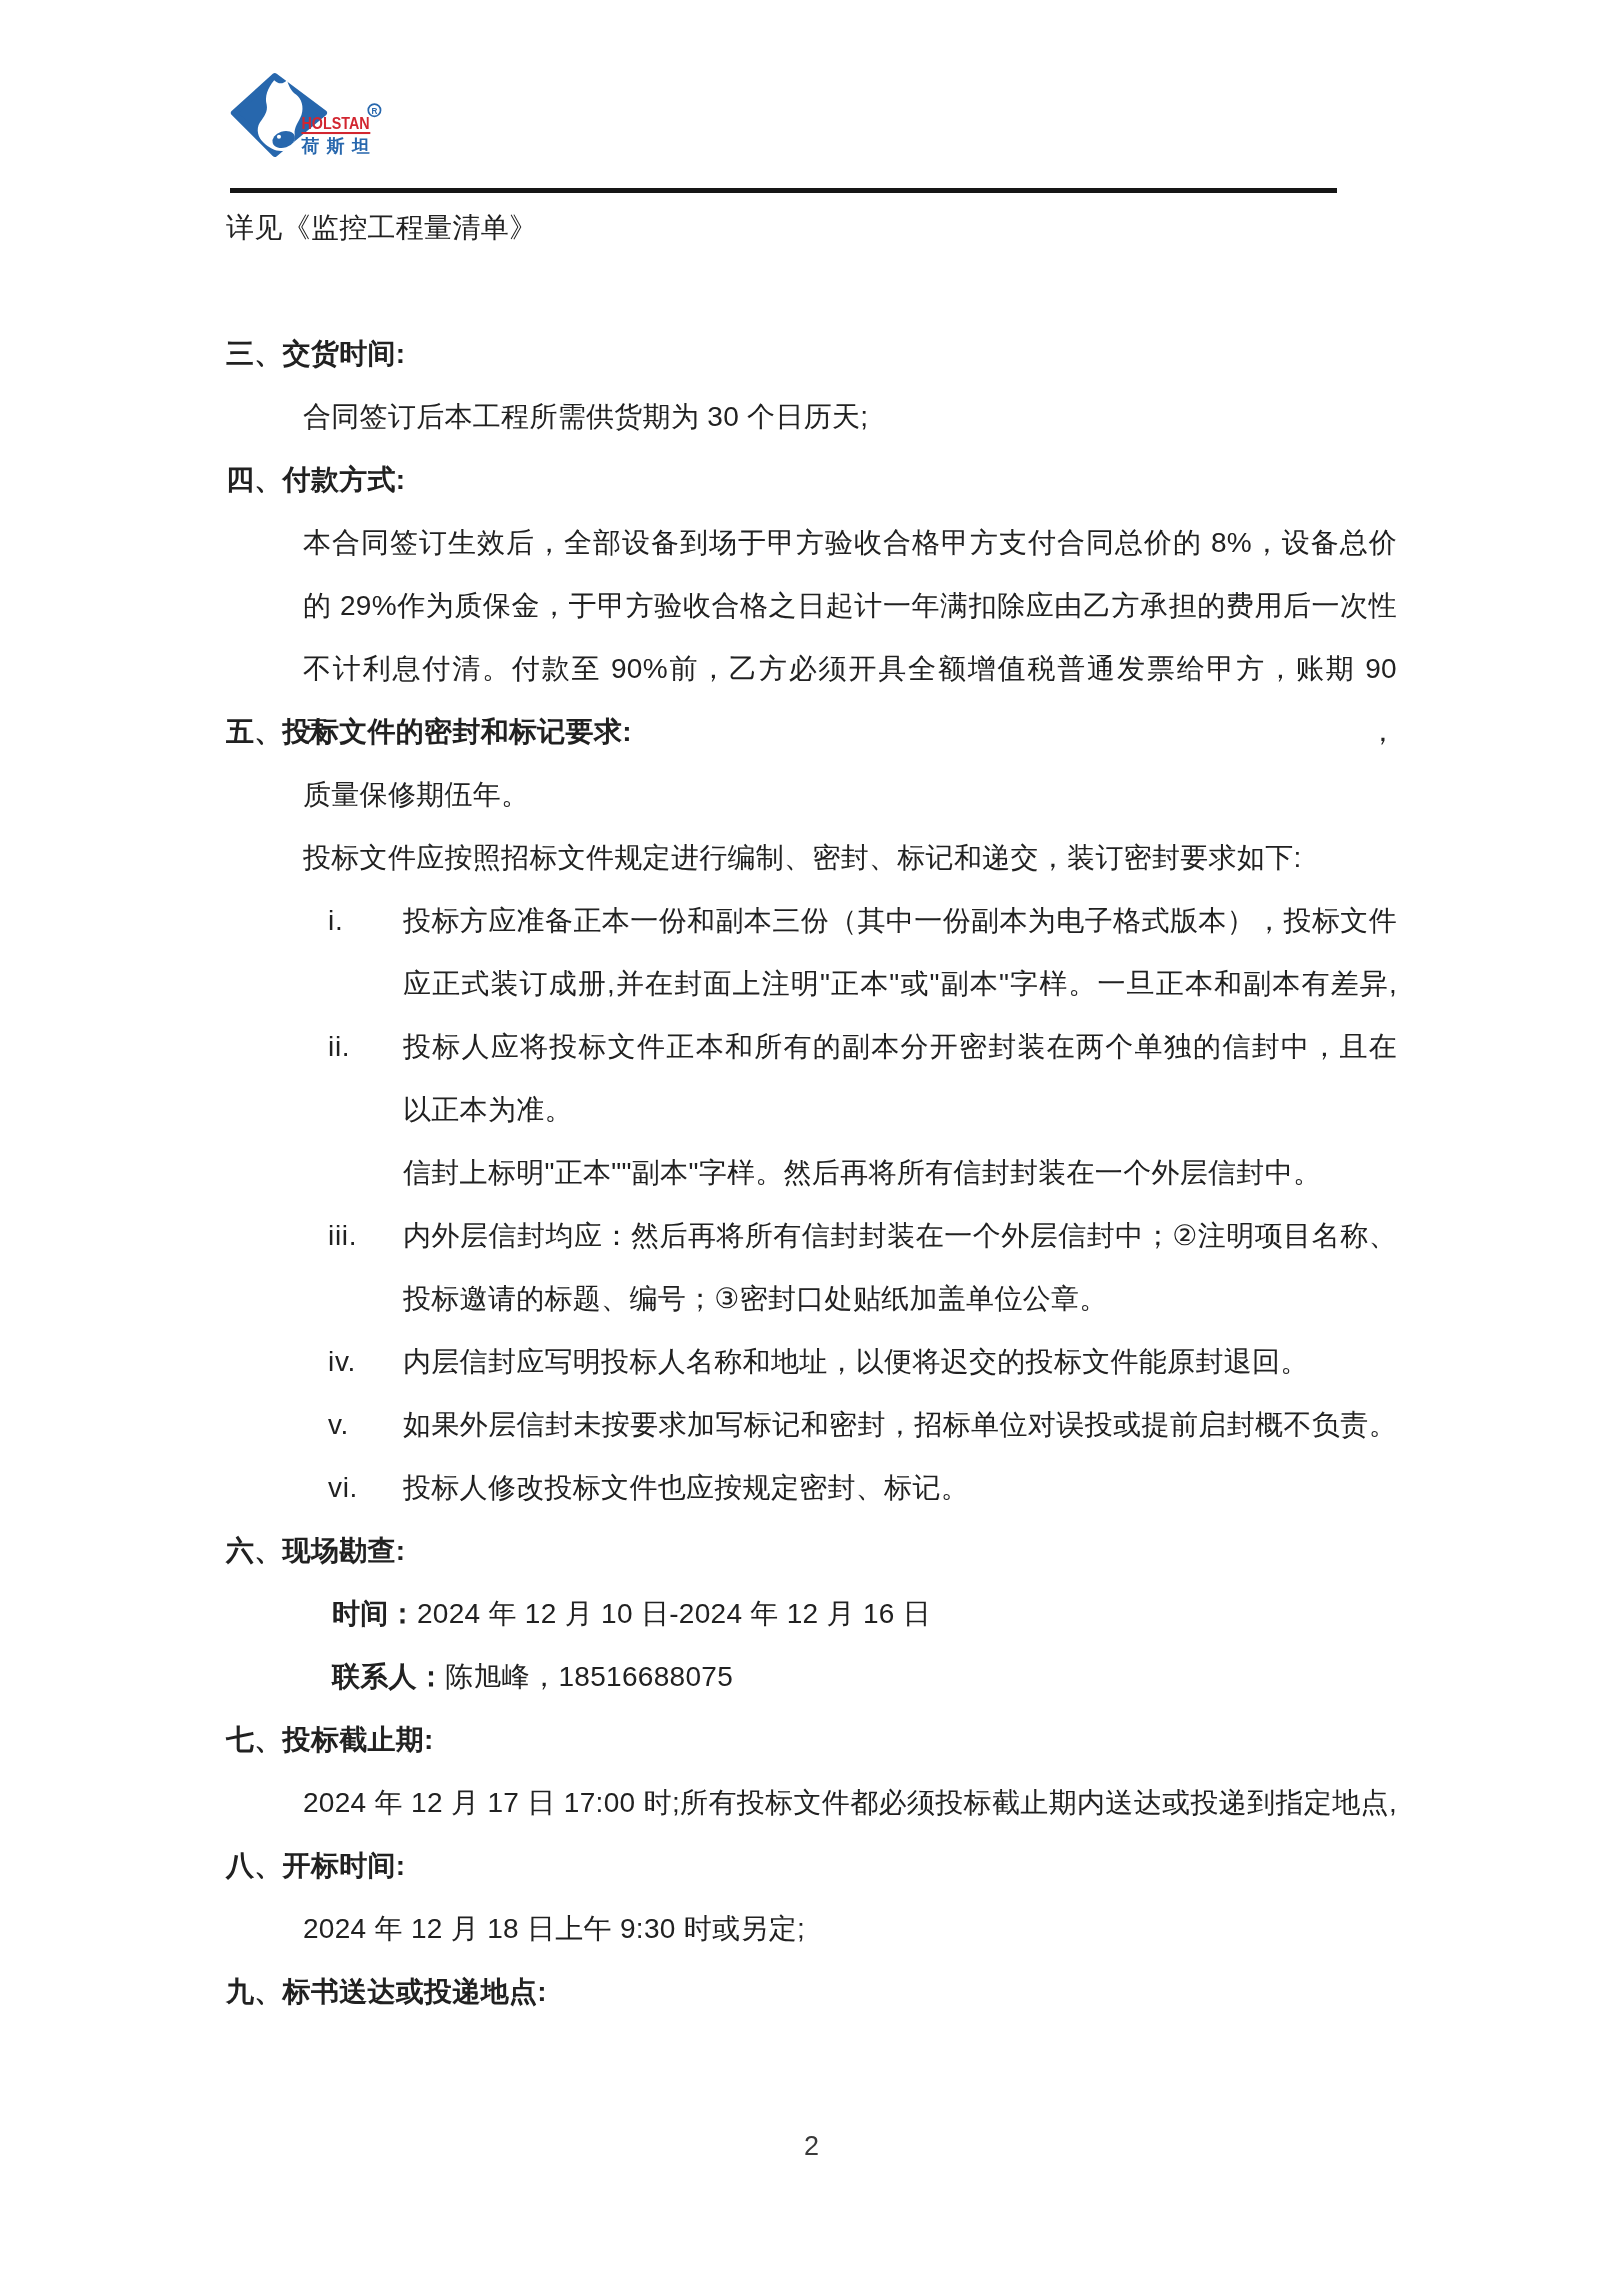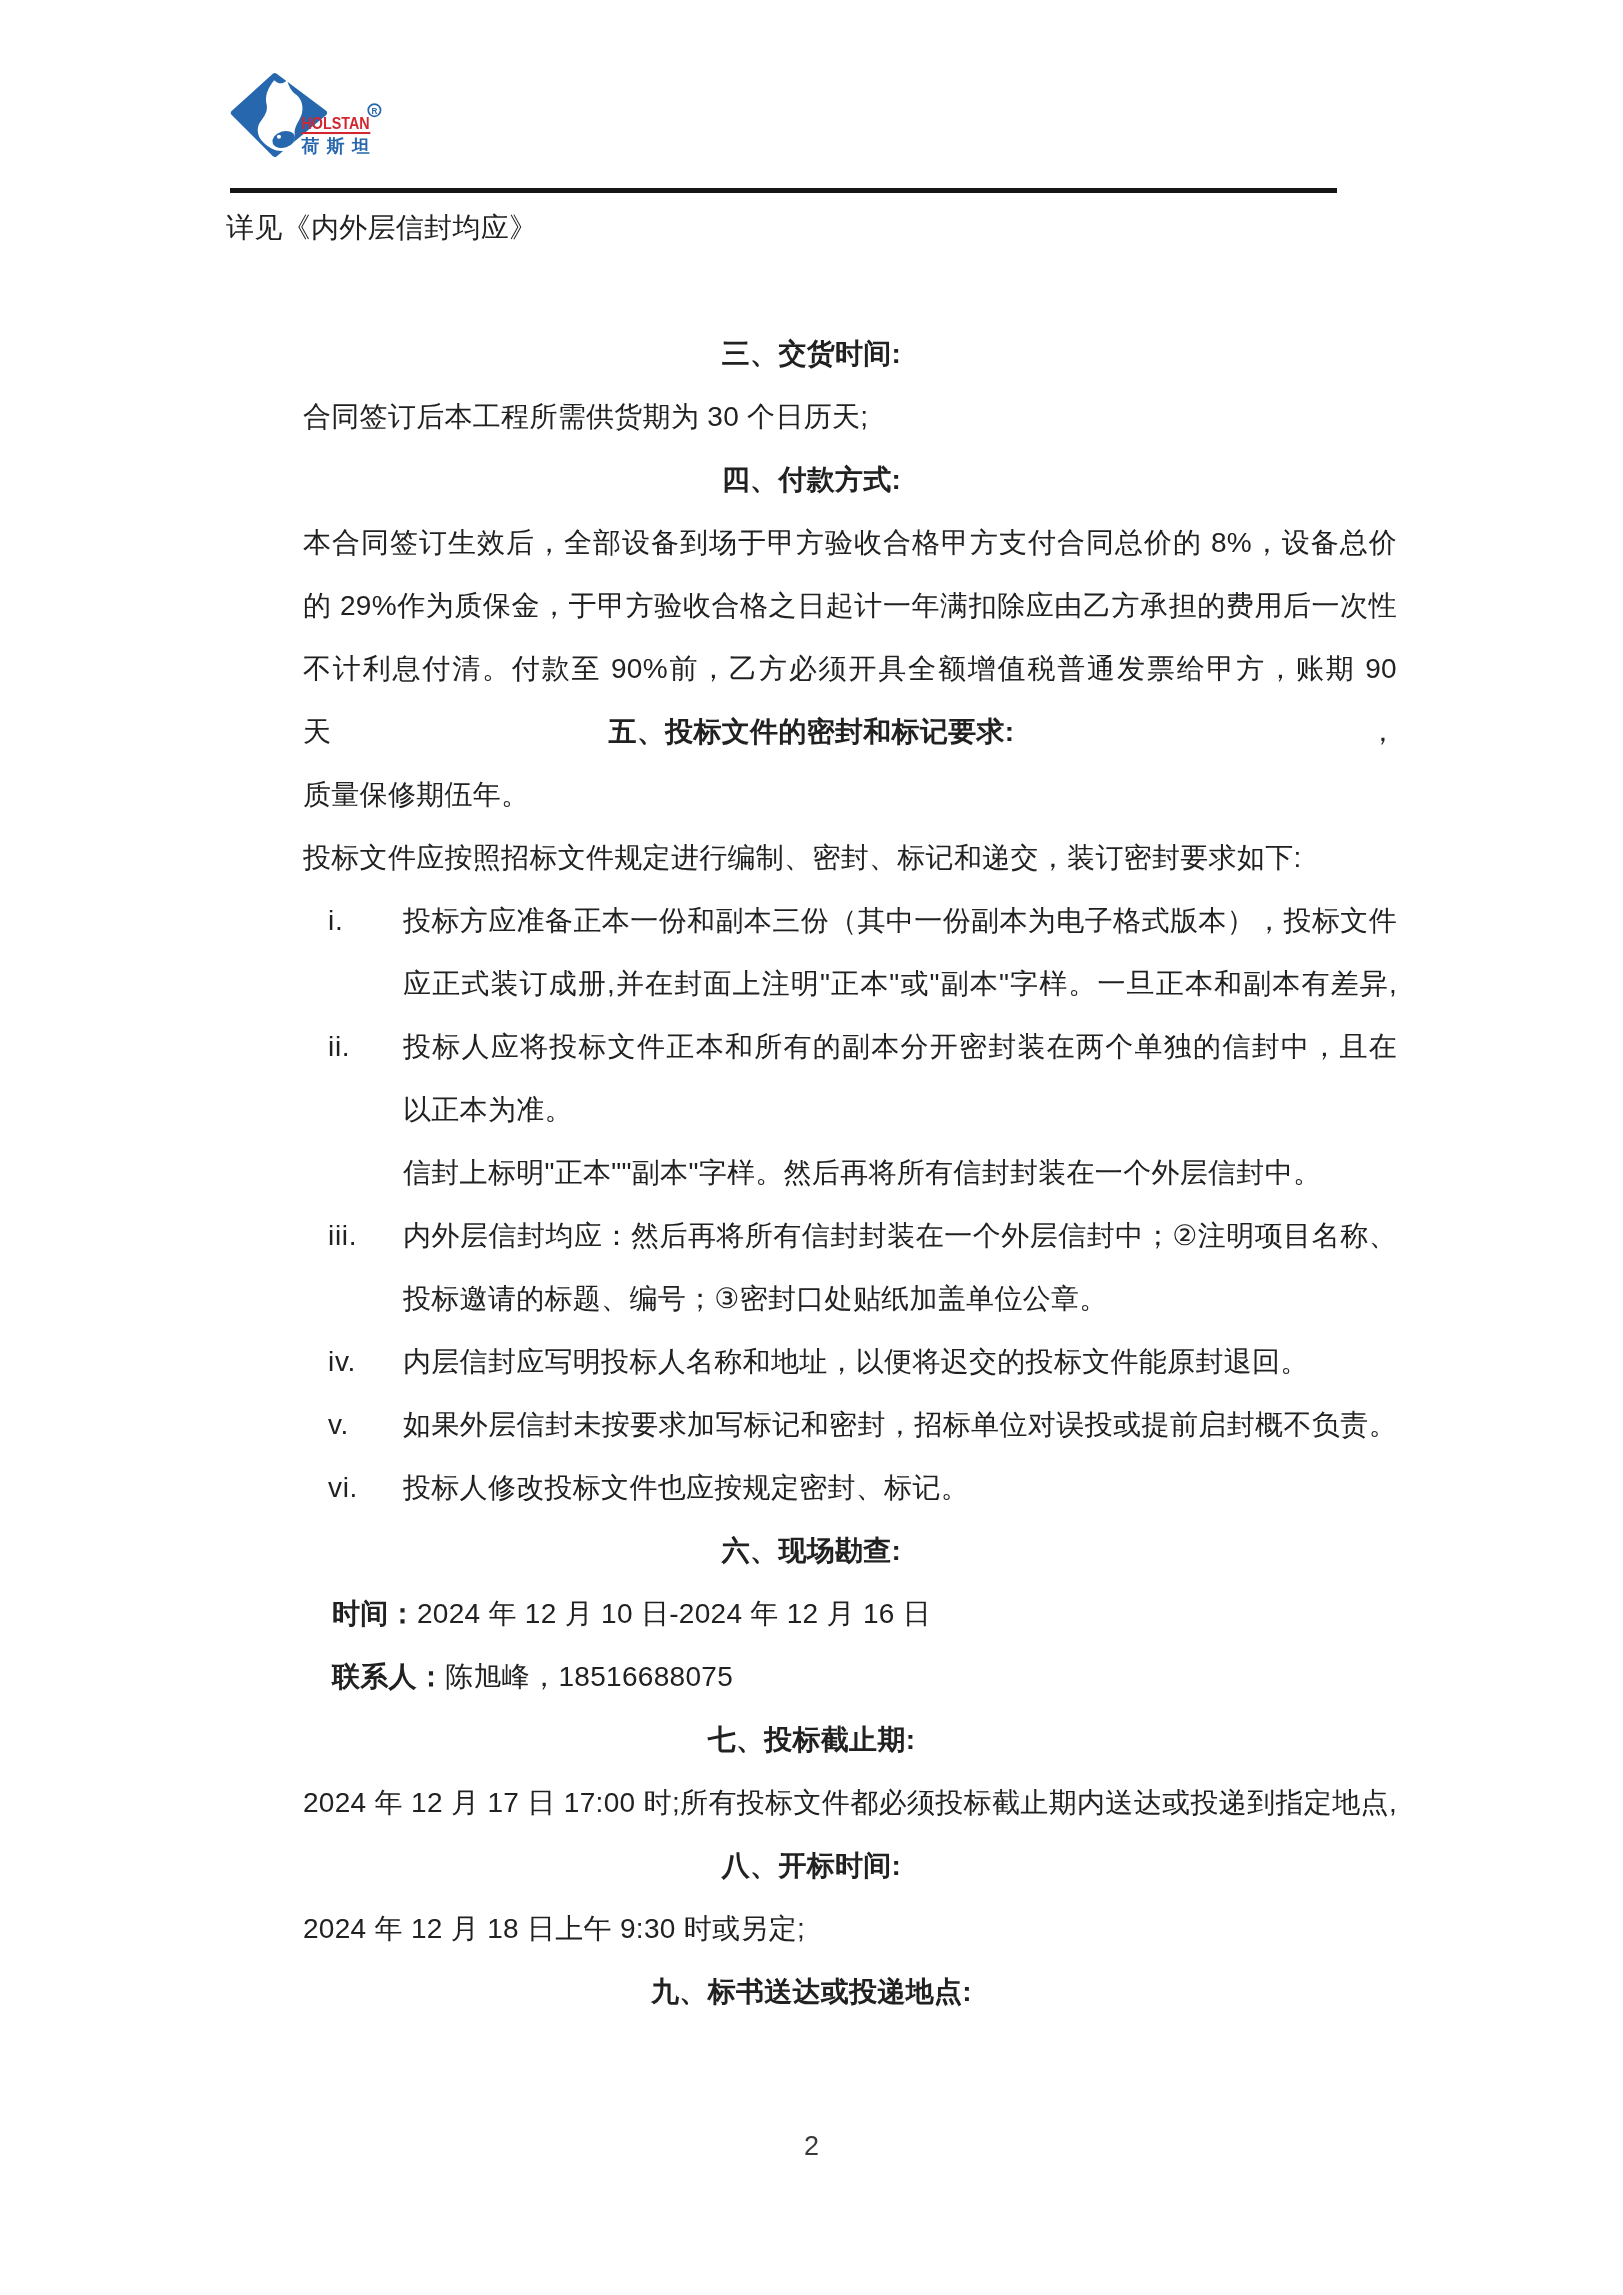--- a/index.html
+++ b/index.html
@@ -10,21 +10,21 @@
   }
   .page{position:absolute;inset:0;background:#ffffff;overflow:hidden;}
   #logo{position:absolute;left:229px;top:72px;width:164px;height:90px;}
   #rule{position:absolute;left:230px;top:188px;width:1107px;height:4.8px;background:#161616;}
   #doc{
     position:absolute;left:226px;top:196px;width:1171px;
     font-size:28px;line-height:63px;letter-spacing:0.3px;
   }
   .line{position:relative;height:63px;white-space:nowrap;}
   .blank{height:63px;}
-  .h{font-weight:700;text-align:center;}
+  .h{font-weight:700;}
   .p{padding-left:77px;}
   .p0{padding-left:0;}
   .p2{padding-left:106px;}
   .lbl{font-weight:700;}
   .if,.ic{padding-left:177px;}
   .roman{position:absolute;left:102px;top:0;letter-spacing:0.7px;}
   .j{white-space:normal;text-align:justify;text-align-last:justify;}
   #pagenum{
     position:absolute;left:0;top:2131px;width:1623px;text-align:center;
     font-size:27px;color:#3a3a3a;
@@ -50,21 +50,21 @@
       <rect x="106" y="88" width="101" height="3" fill="#d22630"></rect>
       <circle cx="213" cy="56" r="9" fill="none" stroke="#2767ad" stroke-width="2.5"></circle>
       <text x="213" y="61" font-size="12" font-weight="bold" fill="#2767ad" text-anchor="middle">R</text>
       <text x="106" y="117" font-size="26" font-weight="bold" fill="#2767ad" letter-spacing="11">荷斯坦</text>
     </g>
   </svg>
 
   <div id="rule"></div>
 
   <div id="doc">
-      <div class="line p0"><span>详见《内外层信封均应》</span></div>
+      <div class="line p0"><span>详见《监控工程量清单》</span></div>
       <div class="line blank"></div>
       <div class="line h"><span>三、交货时间:</span></div>
       <div class="line p"><span>合同签订后本工程所需供货期为 30 个日历天;</span></div>
       <div class="line h"><span>四、付款方式:</span></div>
       <div class="line p j"><span>本合同签订生效后，全部设备到场于甲方验收合格甲方支付合同总价的 8%，设备总价</span></div>
       <div class="line p j"><span>的 29%作为质保金，于甲方验收合格之日起计一年满扣除应由乙方承担的费用后一次性</span></div>
       <div class="line p j"><span>不计利息付清。付款至 90%前，乙方必须开具全额增值税普通发票给甲方，账期 90 天，</span></div>
       <div class="line h"><span>五、投标文件的密封和标记要求:</span></div>
       <div class="line p"><span>质量保修期伍年。</span></div>
       <div class="line p"><span>投标文件应按照招标文件规定进行编制、密封、标记和递交，装订密封要求如下:</span></div>

